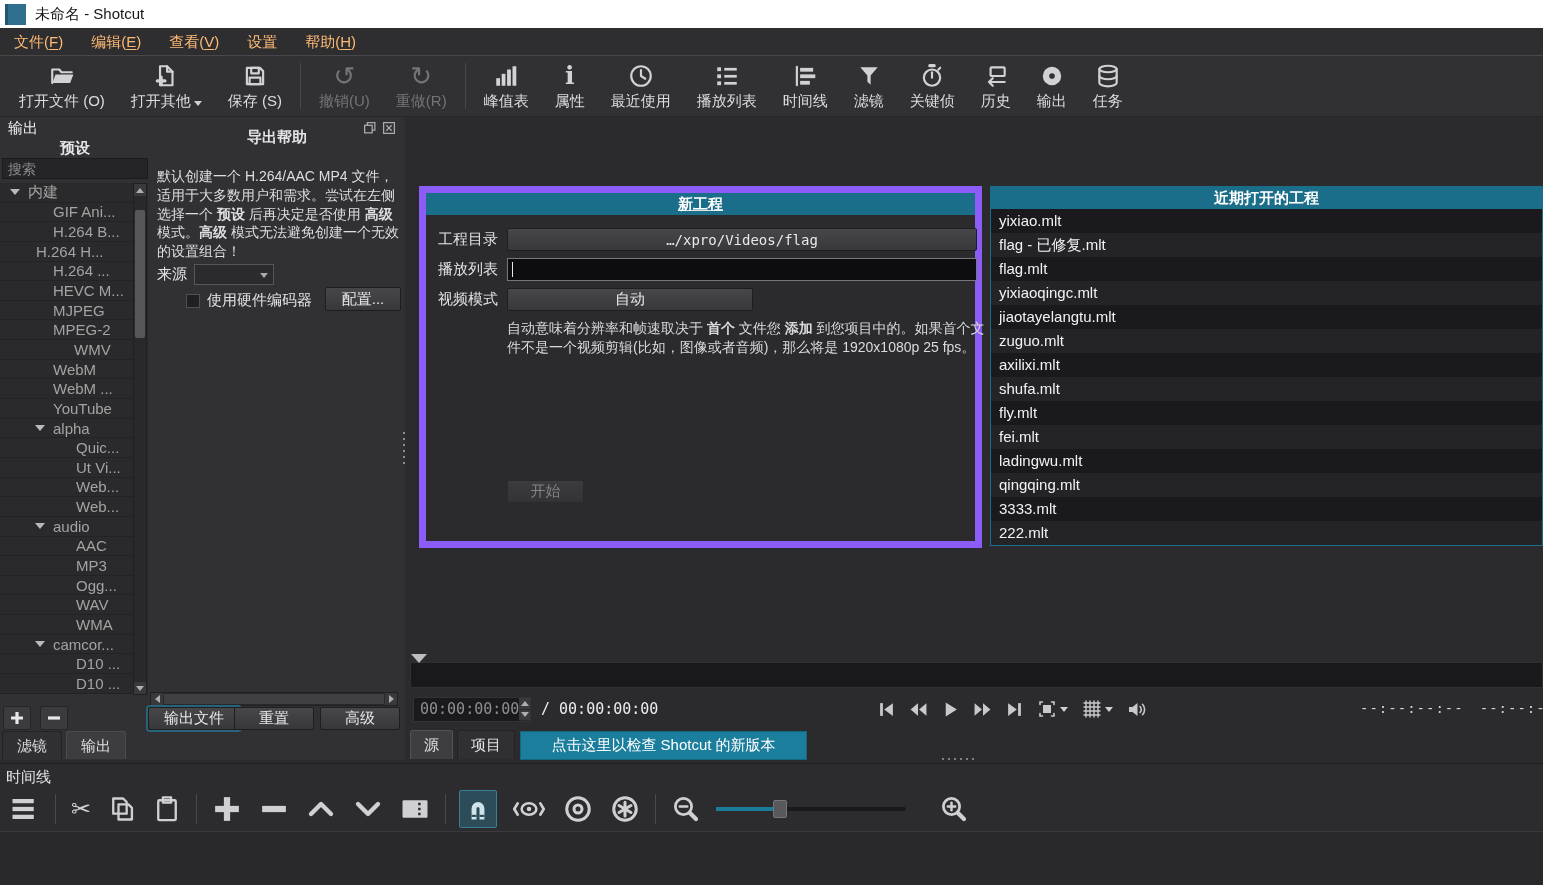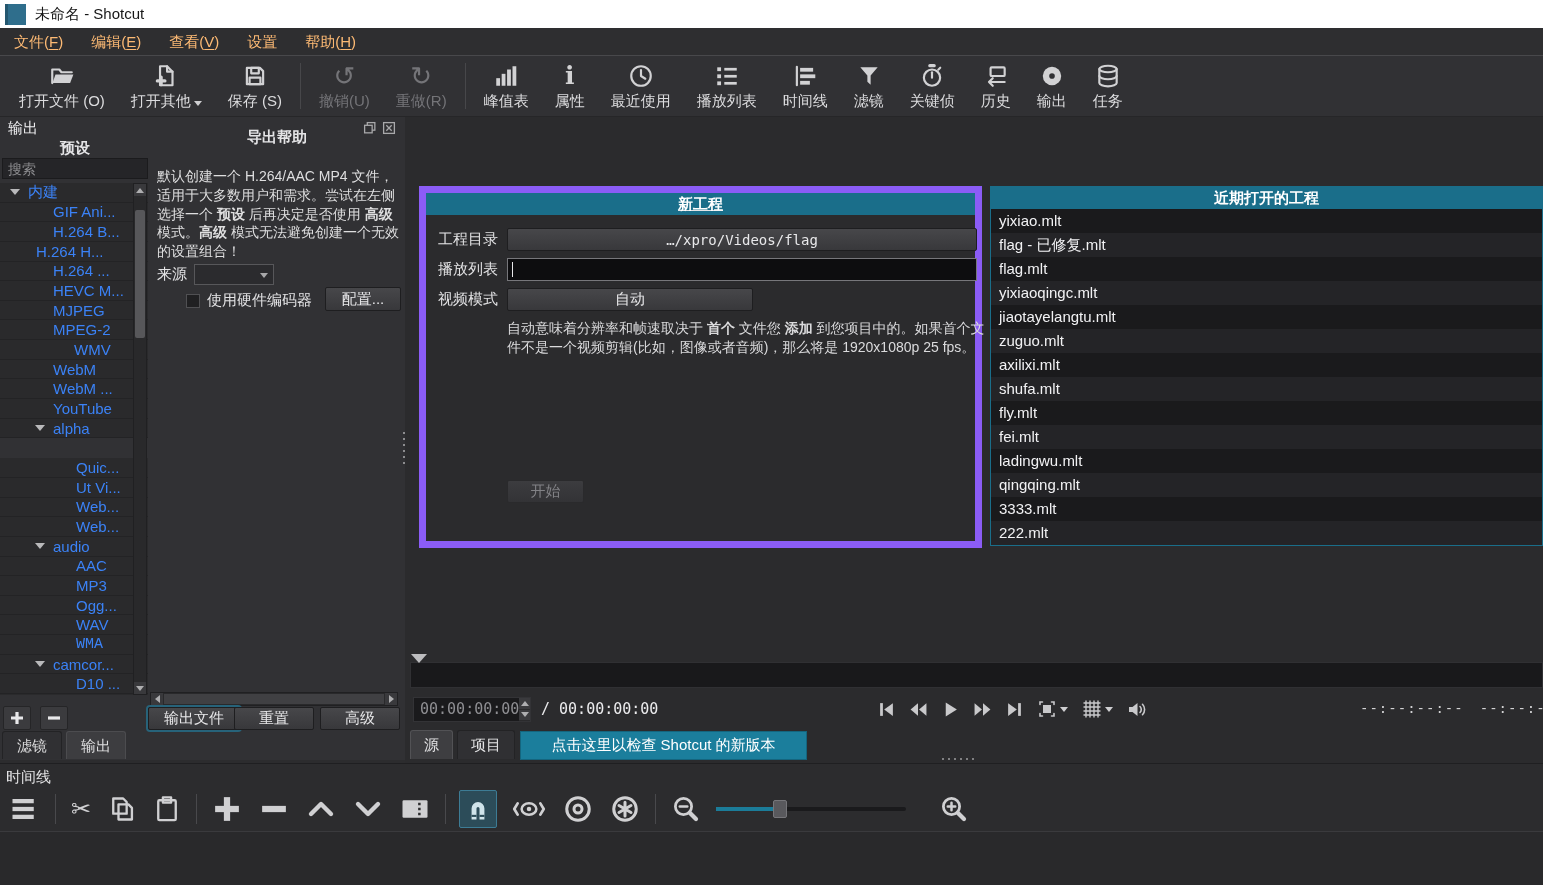--- a/index.html
+++ b/index.html
@@ -33,21 +33,21 @@
   
   .dock { position:absolute; left:0; top:117px; width:405px; height:643px; background:#313134; }
   .dock-title { position:absolute; left:8px; top:2px; font-size:15px; color:#ececee; }
   .dock-ctl { position:absolute; top:4px; width:14px; height:14px; }
   .dock-float { right:28px; } .dock-close { right:9px; }
   .col-presets { position:absolute; left:0; top:20px; width:150px; }
   .presets-heading { width:150px; text-align:center; font-weight:bold; font-size:15px; padding-top:2px; }
   .search-input { position:absolute; left:2px; top:21px; width:146px; height:21px; background:#252528; border:1px solid #1b1b1d; color:#e0e0e2; font-size:14px; padding:0 5px; font-family:inherit; }
   .search-input::placeholder { color:#8b8b8e; }
   .tree { position:absolute; left:0; top:46px; width:148px; height:512px; overflow:hidden; }
-  .tree-row { height:19.65px; background:#2a2a2c; border-bottom:1px solid #232325; display:flex; align-items:center; font-size:15px; color:#3b82f6; white-space:nowrap; }
+  .tree-row { height:19.65px; background:#2a2a2c; border-bottom:1px solid #232325; display:flex; align-items:center; font-size:15px; color:#a3a3a3; white-space:nowrap; }
   .tree-exp { width:0; height:0; border-left:5px solid transparent; border-right:5px solid transparent; border-top:6px solid #b9b9bb; margin-right:8px; }
   .vscroll { position:absolute; left:133px; top:46px; width:14px; height:512px; background:#29292b; border:1px solid #202022; }
   .vscroll .up,.vscroll .down { position:absolute; left:0; width:12px; height:12px; background:#39393c; display:flex; align-items:center; justify-content:center; }
   .vscroll .up{top:0;} .vscroll .down{bottom:0;}
   .tri-up { width:0;height:0;border-left:4px solid transparent;border-right:4px solid transparent;border-bottom:5px solid #aeaeb0; }
   .tri-down { width:0;height:0;border-left:4px solid transparent;border-right:4px solid transparent;border-top:5px solid #aeaeb0; }
   .vthumb { position:absolute; left:1px; top:26px; width:10px; height:128px; background:#57575a; border-radius:2px; }
 
   .col-help { position:absolute; left:152px; top:4px; width:253px; }
   .help-heading { width:250px; text-align:center; font-weight:bold; font-size:15px; padding-top:7px; }
@@ -342,21 +342,21 @@
         <div class="tree-row" style="padding-left: 53px;">
           <span>WebM ...</span>
         </div>
         <div class="tree-row" style="padding-left: 53px;">
           <span>YouTube</span>
         </div>
         <div class="tree-row" style="padding-left: 35px;">
           <span class="tree-exp"></span>
           <span>alpha</span>
         </div>
-        <div class="tree-row" style="padding-left: 76px; margin-top: 20px;">
+        <div class="tree-row" style="padding-left: 76px;">
           <span>Quic...</span>
         </div>
         <div class="tree-row" style="padding-left: 76px;">
           <span>Ut Vi...</span>
         </div>
         <div class="tree-row" style="padding-left: 76px;">
           <span>Web...</span>
         </div>
         <div class="tree-row" style="padding-left: 76px;">
           <span>Web...</span>
@@ -370,21 +370,21 @@
         </div>
         <div class="tree-row" style="padding-left: 76px;">
           <span>MP3</span>
         </div>
         <div class="tree-row" style="padding-left: 76px;">
           <span>Ogg...</span>
         </div>
         <div class="tree-row" style="padding-left: 76px;">
           <span>WAV</span>
         </div>
-        <div class="tree-row" style="padding-left: 76px; font-family: Liberation Mono, monospace;">
+        <div class="tree-row" style="padding-left: 76px;">
           <span>WMA</span>
         </div>
         <div class="tree-row" style="padding-left: 35px;">
           <span class="tree-exp"></span>
           <span>camcor...</span>
         </div>
         <div class="tree-row" style="padding-left: 76px;">
           <span>D10 ...</span>
         </div>
         <div class="tree-row" style="padding-left: 76px;">

